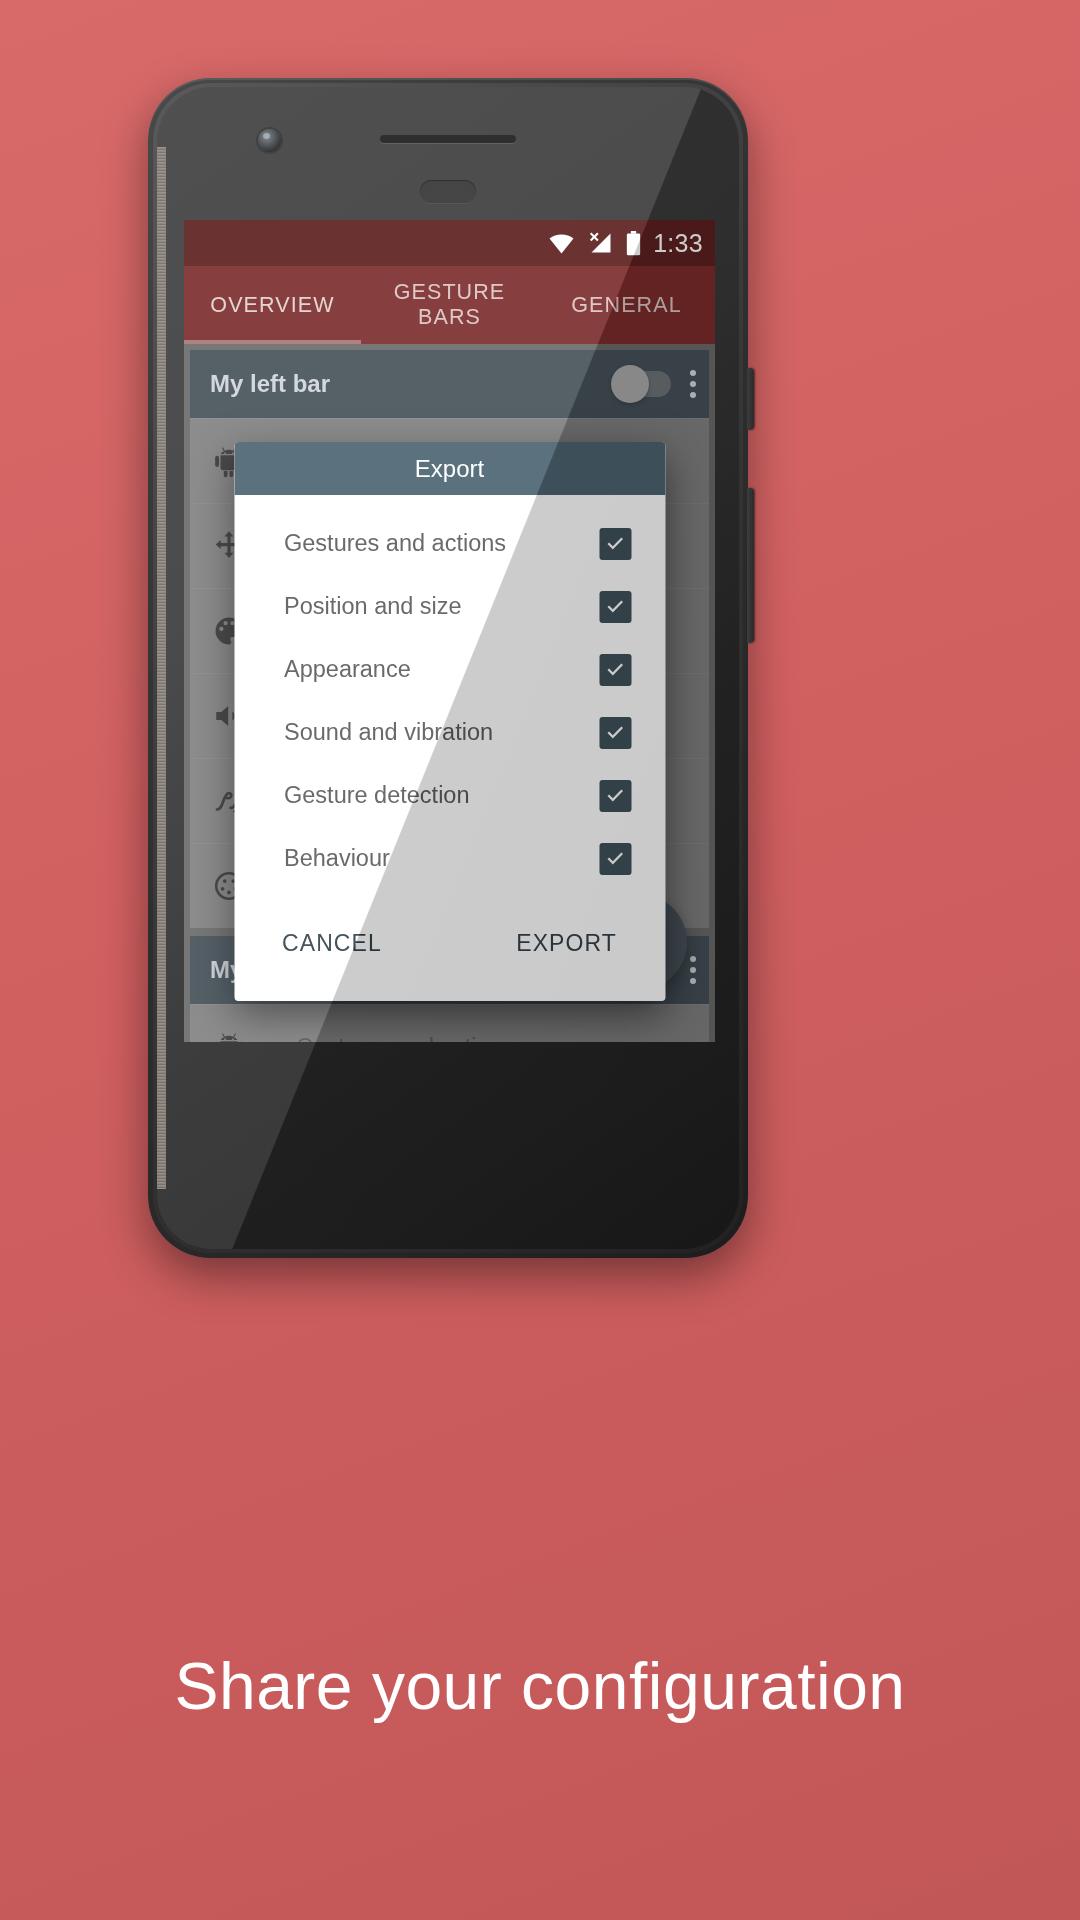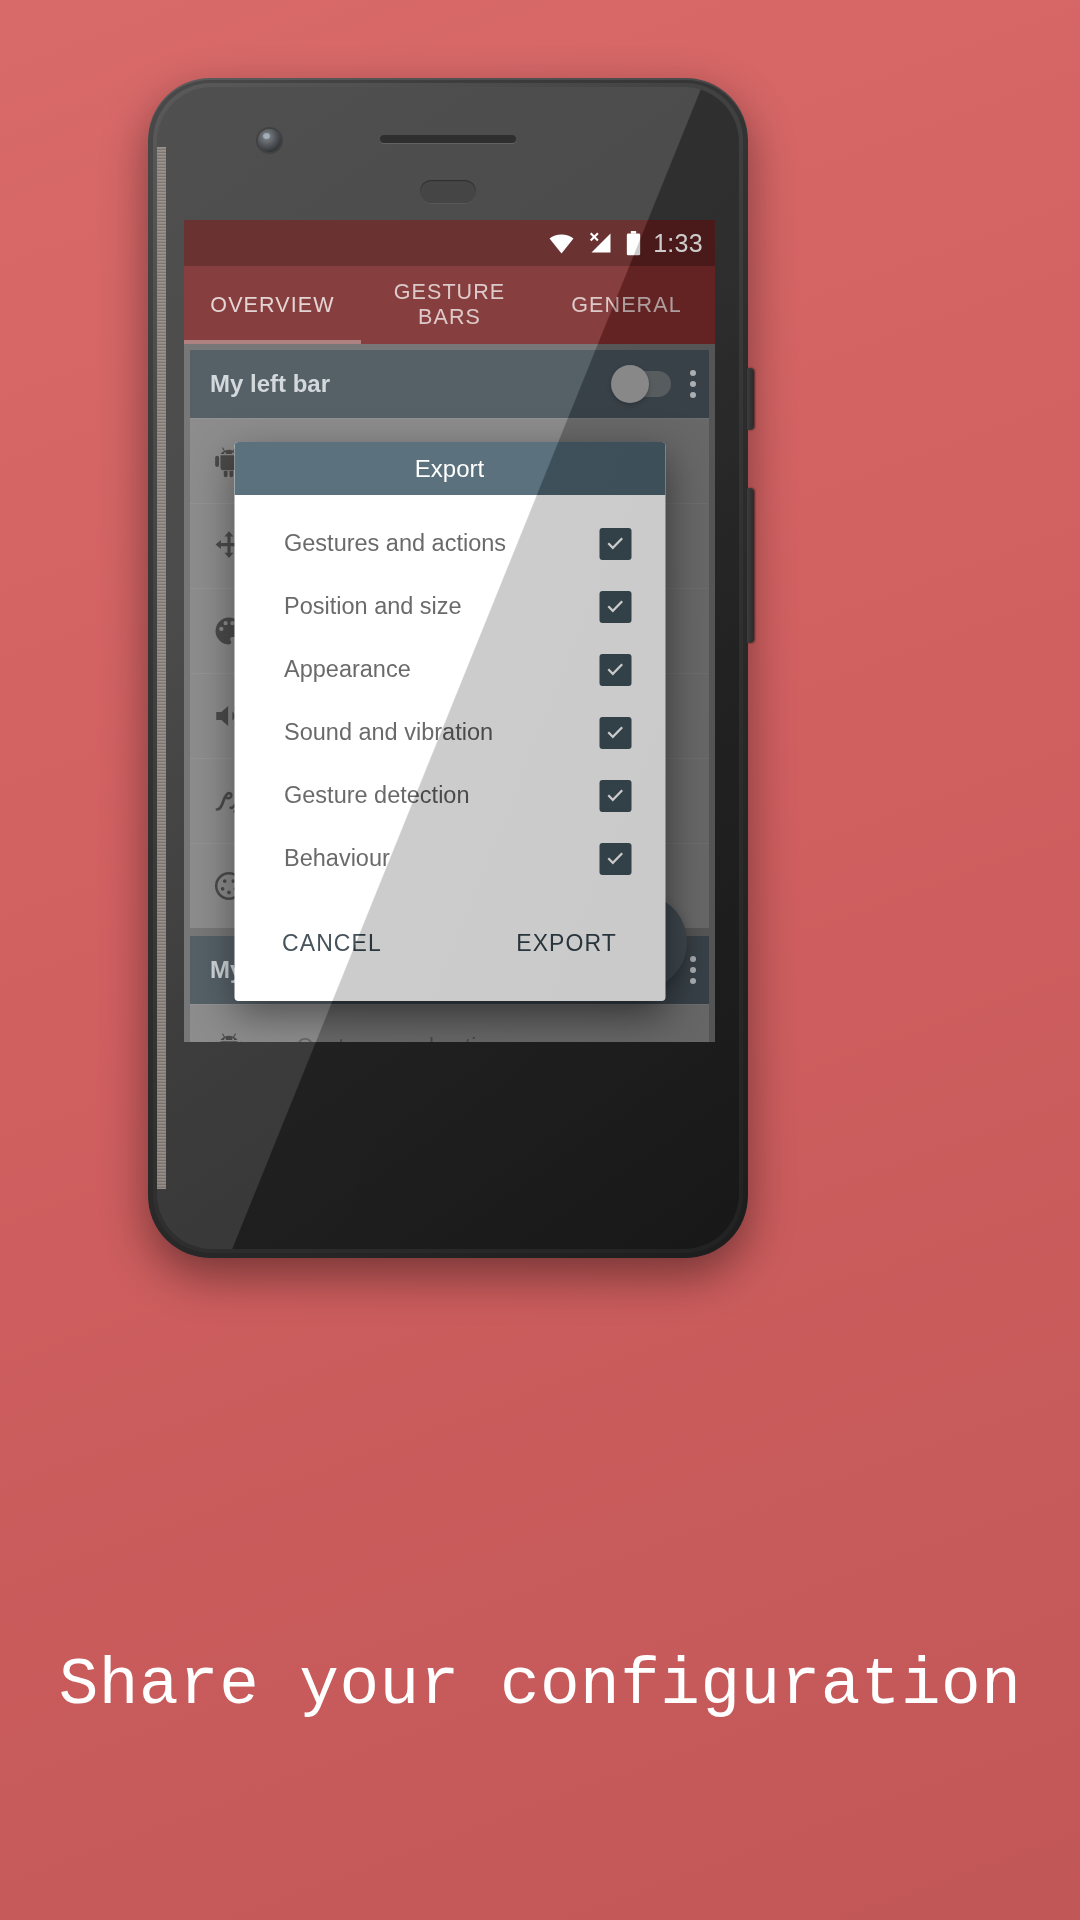--- a/index.html
+++ b/index.html
@@ -297,21 +297,21 @@
 
   
   .caption {
     position: absolute;
     left: 0; right: 0;
     top: 1648px;
     text-align: center;
     color: #ffffff;
     font-size: 66px;
     letter-spacing: 0.5px;
-    font-family: Liberation Mono, monospace;
+    font-family: Liberation Sans, sans-serif;
   }
 </style>
 </head>
 <body>
 
 <div class="device">
   <div class="device-inner">
     <div class="device-face">
 
       <div class="front-cam"></div>

